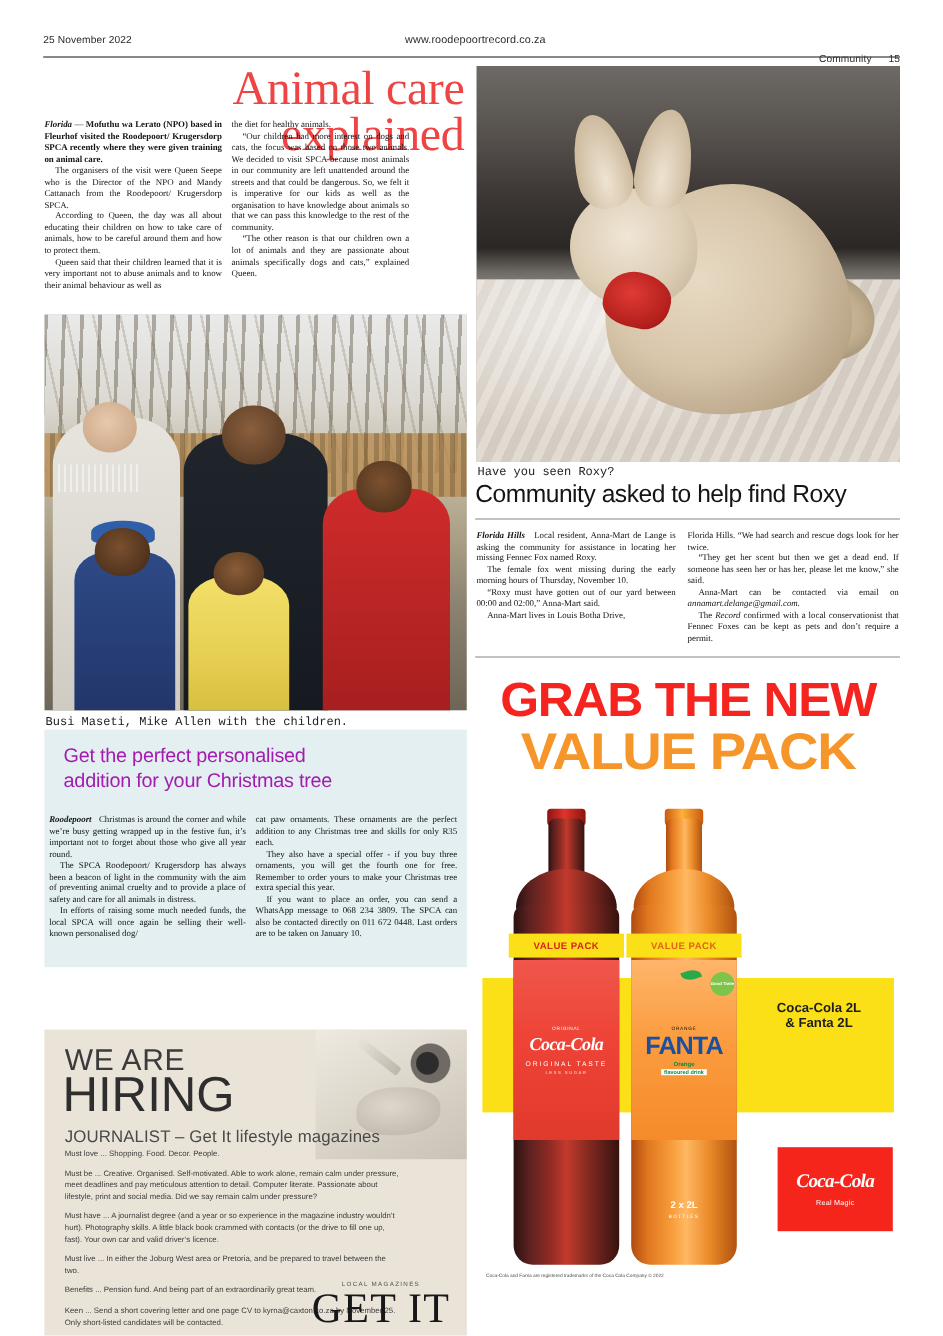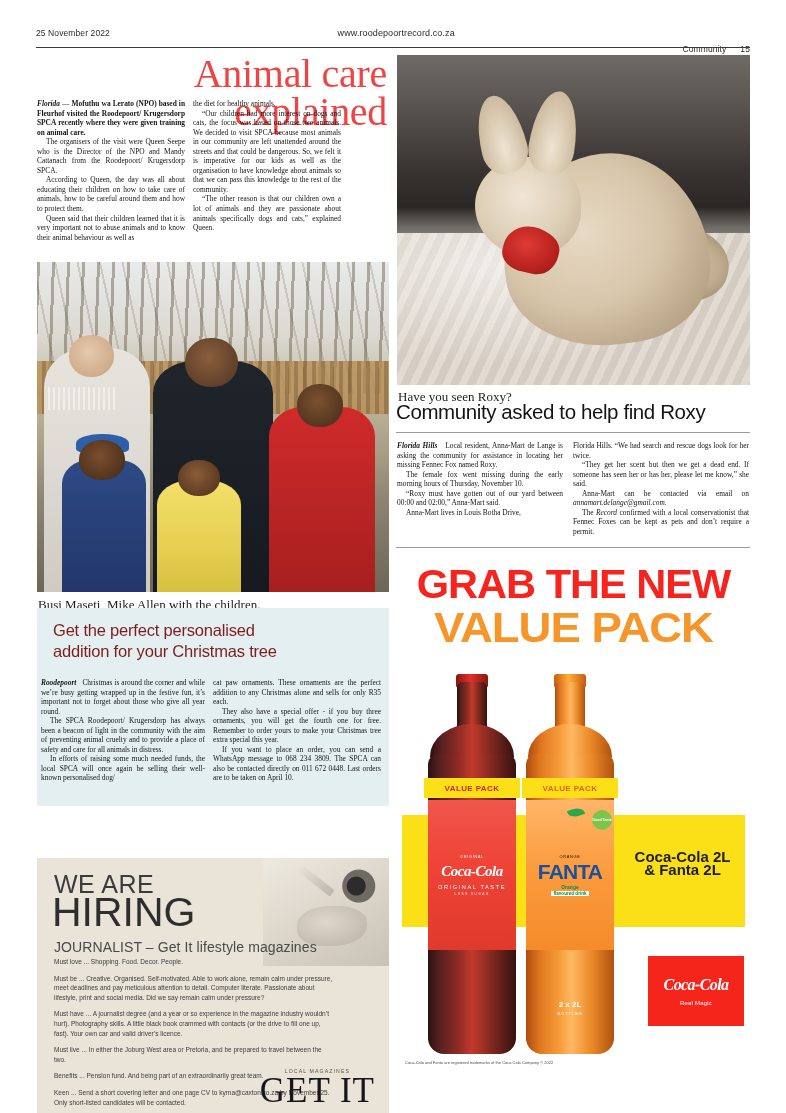--- a/index.html
+++ b/index.html
@@ -145,22 +145,22 @@
   .gp-cap { position: absolute; left: 11%; top: 52%; width: 15%; height: 6%; background: #2f5fa8; border-radius: 48% 48% 20% 20%; }
   .gp-girl {
     position: absolute; left: 34%; top: 66%; width: 24%; height: 34%;
     background: linear-gradient(180deg,#f3e06a 0%, #e6cf52 60%, #d7bf3f 100%);
     border-radius: 40% 40% 0 0 / 22% 22% 0 0;
   }
   .gp-head-girl { position: absolute; left: 40%; top: 60%; width: 12%; height: 11%; background: radial-gradient(circle at 45% 40%, #8a5c37, #4a2f1a); border-radius: 48%; }
   .gp-logo { position: absolute; left: 3%; top: 38%; width: 20%; height: 7%; background: repeating-linear-gradient(90deg, rgba(255,255,255,.8) 0 2px, rgba(255,255,255,0) 2px 5px); opacity:.6; }
 
   .caption {
-    font-family: Liberation Serif, serif;
-    font-size: 13px; color: #1c1c1c;
+    font-family: Liberation Mono, monospace;
+    font-size: 10px; color: #1c1c1c;
   }
   .cap-fox   { position: absolute; left: 398px; top: 389px; }
   .cap-group { position: absolute; left: 38px;  top: 597px; }
 
   
   .headline-roxy {
     position: absolute; left: 396px; top: 400px; width: 356px;
     font-family: "Liberation Sans", sans-serif;
     font-size: 20.5px; line-height: 24px; font-weight: 400; color: #141414;
     letter-spacing: -0.4px;
@@ -171,21 +171,21 @@
   .roxy-rule-bottom { position: absolute; left: 396px; top: 547px; width: 354px; height: 1px; background:#9a9a9a; }
 
   
   .xmas-box {
     position: absolute; left: 37px; top: 608px; width: 352px; height: 198px;
     background: #e4eff1;
   }
   .xmas-head {
     position: absolute; left: 16px; top: 12px; width: 324px;
     font-family: "Liberation Sans", sans-serif;
-    font-size: 16.5px; line-height: 21px; color: #7f1d1d; letter-spacing: -0.2px;
+    font-size: 16.5px; line-height: 21px; color: #a21caf; letter-spacing: -0.2px;
   }
   .a3c1 { position: absolute; left: 41px; top: 678px; width: 164px; }
   .a3c2 { position: absolute; left: 213px; top: 678px; width: 168px; }
 
   
   .ad-hiring {
     position: absolute; left: 37px; top: 858px; width: 352px; height: 264px;
     background: #e9e3d8; overflow: hidden;
   }
   .hiring-we {
@@ -247,22 +247,22 @@
     position: absolute; left: 0; top: 50px; width: 100%;
     text-align: center; font-size: 43px; font-weight: bold; color: #f6962a;
     letter-spacing: -1px; line-height: 46px;
     transform: scaleX(1.06);
   }
   .coke-yellow {
     position: absolute; left: 5px; top: 261px; width: 343px; height: 112px;
     background: #fbe018;
   }
   .coke-prodtext {
-    position: absolute; left: 228px; top: 296px; width: 115px;
-    text-align: center; font-size: 15px; line-height: 13px; color: #1e1e1e; font-weight: bold;
+    position: absolute; left: 228px; top: 280px; width: 115px;
+    text-align: center; font-size: 11px; line-height: 13px; color: #1e1e1e; font-weight: bold;
   }
   .bottles { position: absolute; left: 25px; top: 110px; width: 205px; height: 390px; }
   .bottle { position: absolute; bottom: 0; width: 96px; height: 372px; }
   .bot-coke { left: 2px; }
   .bot-fanta { left: 100px; }
   .bot-neck {
     position: absolute; left: 50%; top: 0; width: 30px; height: 52px; margin-left: -15px;
     border-radius: 6px 6px 2px 2px;
   }
   .bot-cap {
@@ -434,23 +434,23 @@
 
   <div class="col-text a3c1">
     <p class="lead">
       <span class="place">Roodepoort</span>&nbsp;&nbsp;&nbsp;<span>Christmas is around the corner and while we’re busy getting wrapped up in the festive fun, it’s important not to forget about those who give all year round.</span>
     </p>
     <p>The SPCA Roodepoort/ Krugersdorp has always been a beacon of light in the community with the aim of preventing animal cruelty and to provide a place of safety and care for all animals in distress.</p>
     <p>In efforts of raising some much needed funds, the local SPCA will once again be selling their well-known personalised dog/</p>
   </div>
 
   <div class="col-text a3c2">
-    <p class="lead">cat paw ornaments. These ornaments are the perfect addition to any Christmas alone and sells for only R35 each.</p>
+    <p class="lead">cat paw ornaments. These ornaments are the perfect addition to any Christmas tree and skills for only R35 each.</p>
     <p>They also have a special offer - if you buy three ornaments, you will get the fourth one for free. Remember to order yours to make your Christmas tree extra special this year.</p>
-    <p>If you want to place an order, you can send a WhatsApp message to 068 234 3809. The SPCA can also be contacted directly on 011 672 0448. Last orders are to be taken on April 10.</p>
+    <p>If you want to place an order, you can send a WhatsApp message to 068 234 3809. The SPCA can also be contacted directly on 011 672 0448. Last orders are to be taken on January 10.</p>
   </div>
 
   <div class="ad-hiring">
     <div class="hiring-photo">
       <div class="hiring-pen"></div>
       <div class="hiring-hand"></div>
     </div>
     <div class="hiring-we">WE ARE</div>
     <div class="hiring-big">HIRING</div>
     <div class="hiring-role">JOURNALIST – Get It lifestyle magazines</div>

